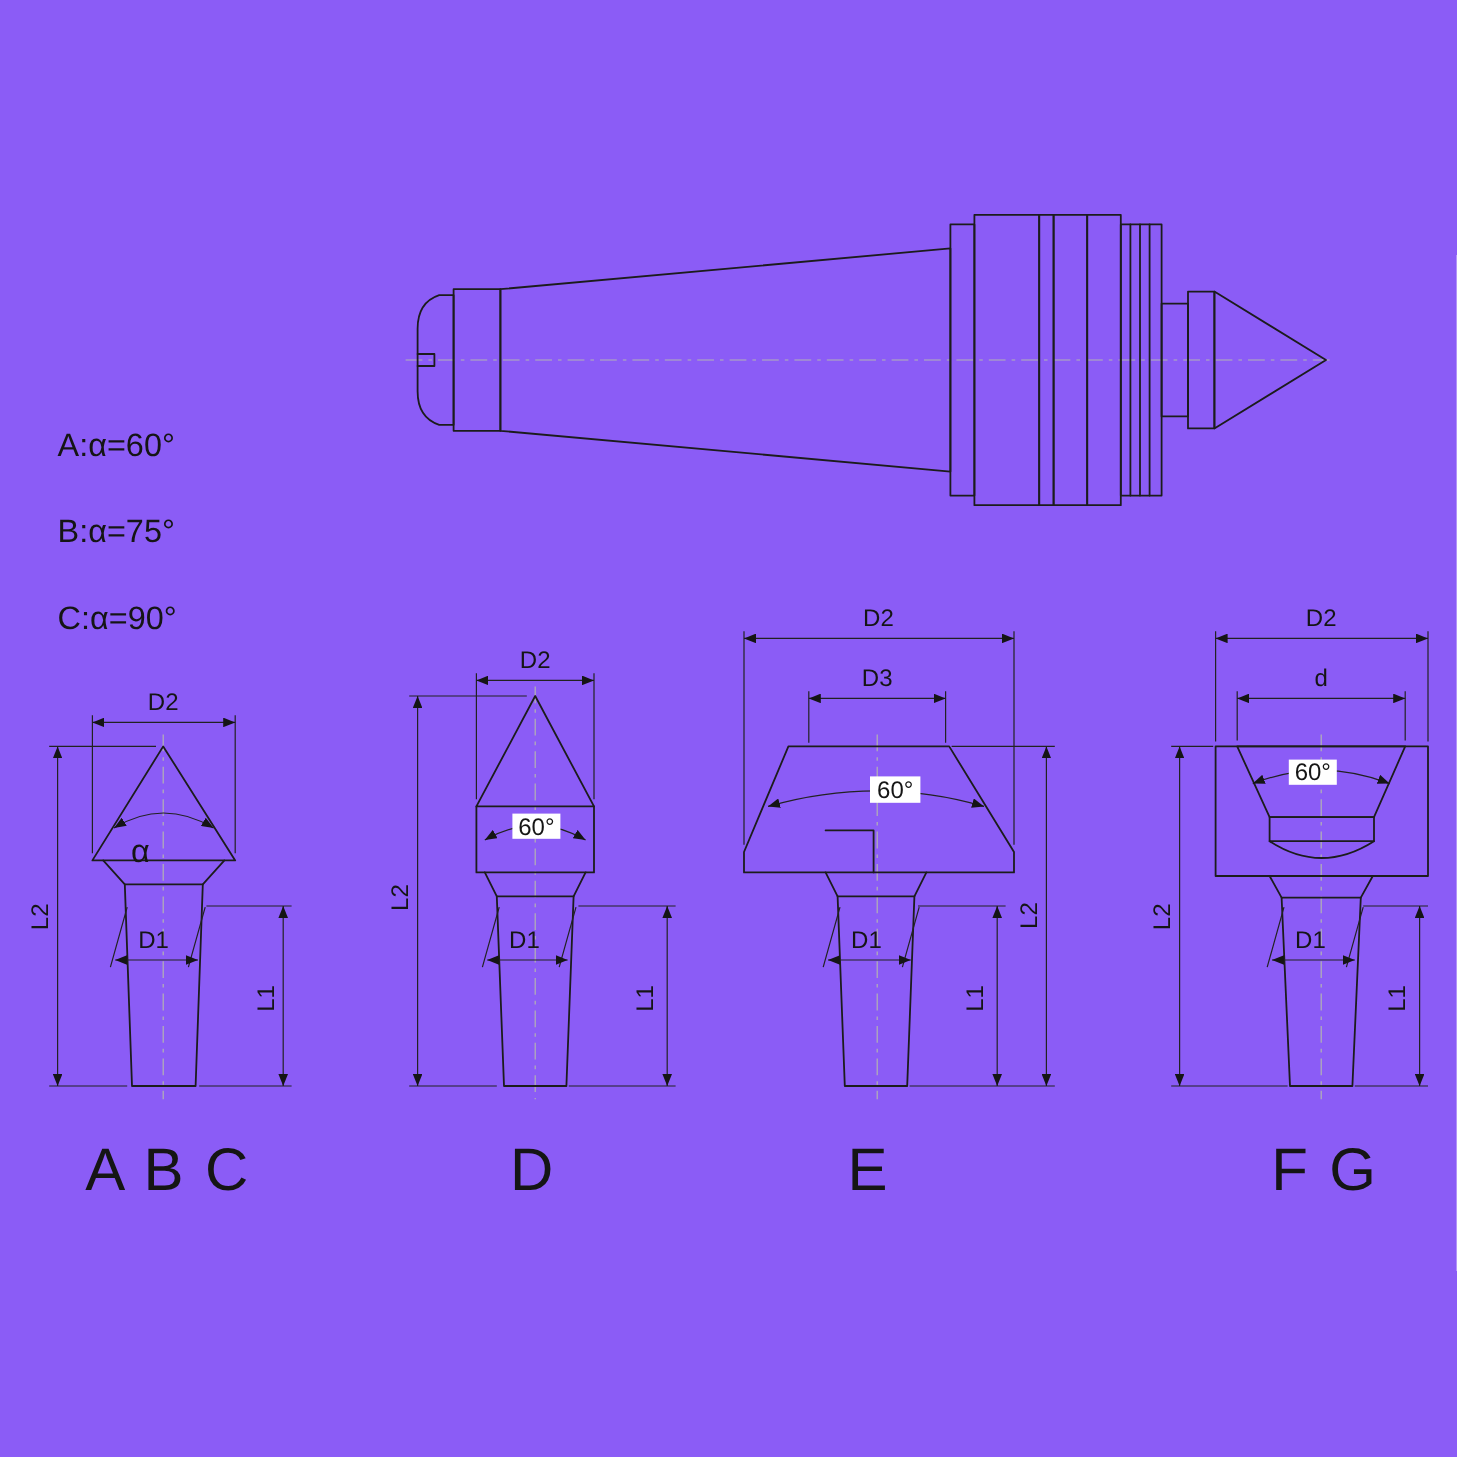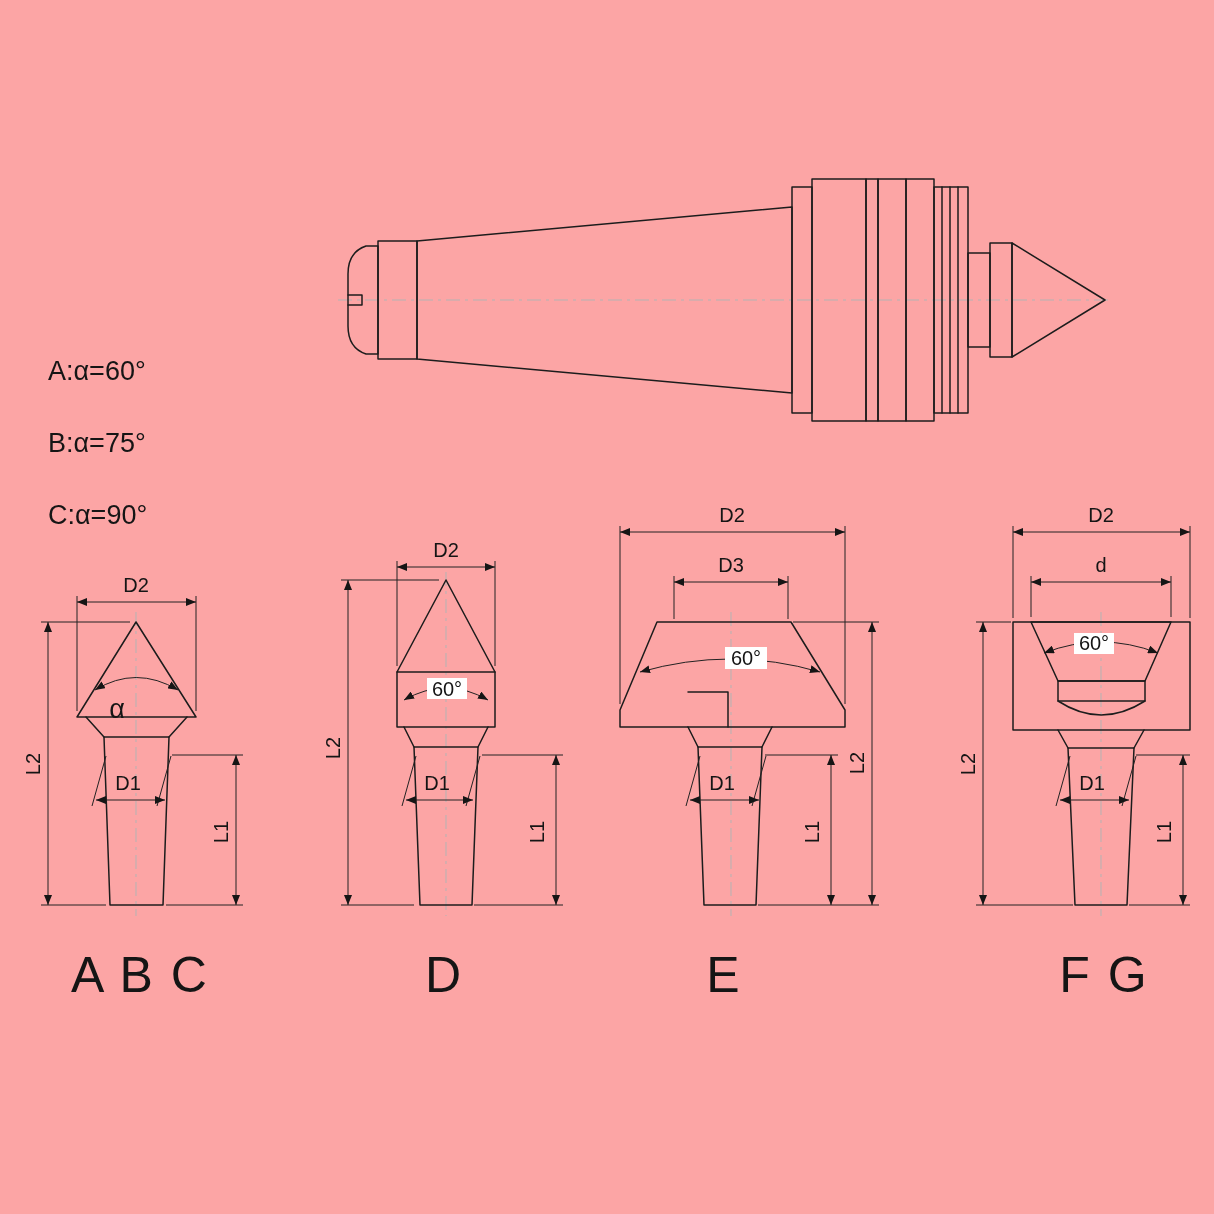--- a/index.html
+++ b/index.html
@@ -1,16 +1,16 @@
 <!DOCTYPE html>
 <html><head>
 <meta charset="utf-8">
 <style>
   html,body{margin:0;padding:0;background:#fff;}
-  #canvas{width:1214px;height:1214px;position:relative;background:#fca5a5;}
+  #canvas{width:1214px;height:1214px;position:relative;background:#8b5cf6;}
   svg{display:block;}
   .ol{stroke:#1c1c1c;stroke-width:1.5;fill:none;stroke-linejoin:round;stroke-linecap:round;}
   .dim{stroke:#222;stroke-width:1;fill:none;}
   .cl{stroke:#b3b3b3;stroke-width:1;fill:none;stroke-dasharray:14 5 3 5;}
   text{font-family:"Liberation Sans","DejaVu Sans",sans-serif;fill:#151515;}
   .t{font-size:20px;text-anchor:middle;}
   .note{font-size:27px;}
   .big{font-size:50px;text-anchor:middle;letter-spacing:2px;}
   .ang{font-size:20px;text-anchor:middle;}
   .alpha{font-size:27px;text-anchor:middle;}

